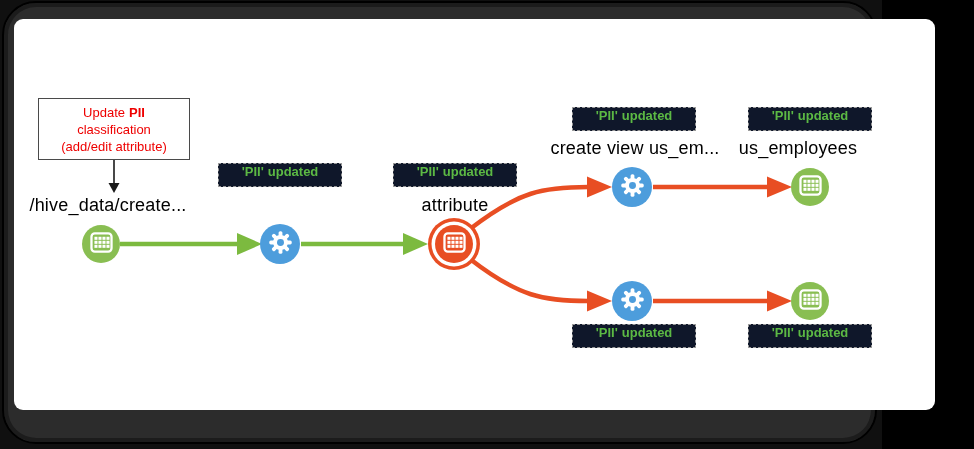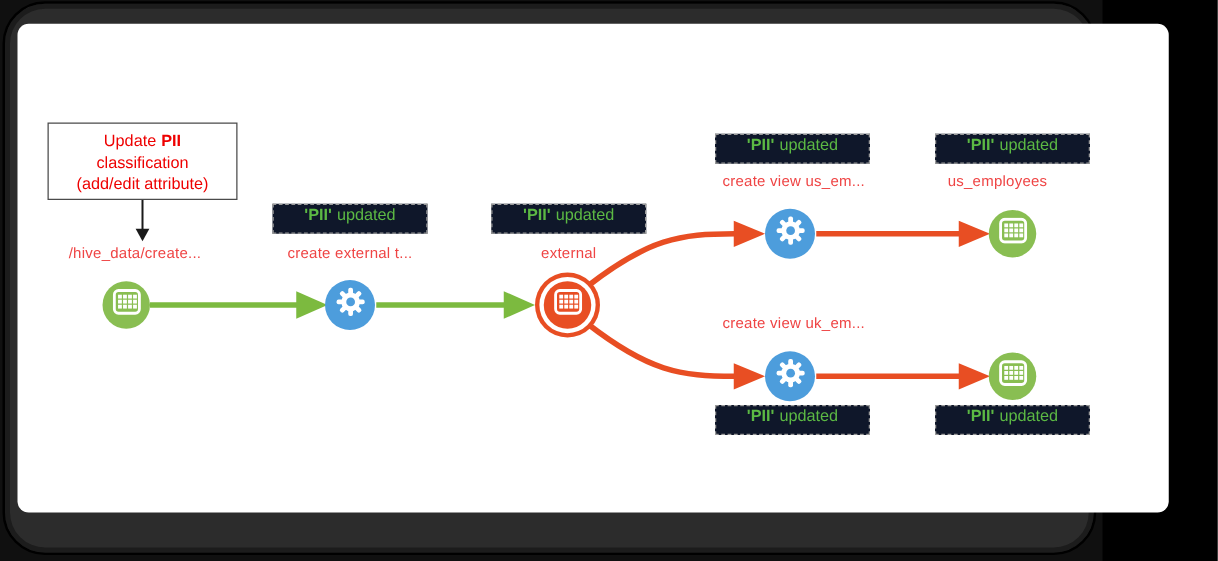--- a/index.html
+++ b/index.html
@@ -16,29 +16,29 @@
   
   .node{position:absolute;border-radius:50%;display:flex;align-items:center;
         justify-content:center;cursor:pointer;}
   .node.dataset{width:38px;height:38px;background:#89BE52;}
   .node.operation{width:40px;height:40px;background:#4D9DDC;}
   .node.selected{background:#E84E23;
         box-shadow:0 0 0 3.5px #fff,0 0 0 7px #E84E23;}
 
   
   .nlabel{position:absolute;transform:translateX(-50%);white-space:nowrap;
-        color:#ef4444;font-size:12px;letter-spacing:.2px;}
+        color:#000000;font-size:18px;letter-spacing:.2px;}
 
   
   .badge{position:absolute;transform:translateX(-50%);width:124px;height:24px;
         box-sizing:border-box;border:1px dashed #9a9a9a;background:#0f172a;
         display:flex;justify-content:center;
         font-size:13px;color:#5cb944;white-space:nowrap;}
   .badge .tag{font-weight:bold;}
-  .badge .sfx{margin-left:4px;}
+  .badge .sfx{margin-left:4px;font-weight:bold;}
 
   
   .callout{position:absolute;left:24px;top:79px;width:152px;height:62px;
         box-sizing:border-box;border:1.5px solid #4a4a4a;background:#fff;
         display:flex;flex-direction:column;align-items:center;justify-content:center;
         color:#ee0000;font-size:13px;line-height:17px;text-align:center;}
   .callout .b{font-weight:bold;margin-left:4px;}
 </style>
 </head>
 <body>
@@ -70,25 +70,23 @@
 
     <div class="callout">
       <div>
         <span>Update</span><span class="b">PII</span>
       </div>
       <div>classification</div>
       <div>(add/edit attribute)</div>
     </div>
 
     <div class="nlabel" style="left:94px;top:176px">/hive_data/create...</div>
-    <div class="nlabel" style="left:266px;top:176px">create external t...</div>
-    <div class="nlabel" style="left:441px;top:176px">external</div>
+    <div class="nlabel" style="left:441px;top:176px">attribute</div>
     <div class="nlabel" style="left:621px;top:119px">create view us_em...</div>
     <div class="nlabel" style="left:784px;top:119px">us_employees</div>
-    <div class="nlabel" style="left:621px;top:232px">create view uk_em...</div>
 
     <div class="badge" style="left:266px;top:144px">
       <span class="tag">'PII'</span>
       <span class="sfx">updated</span>
     </div>
     <div class="badge" style="left:441px;top:144px">
       <span class="tag">'PII'</span>
       <span class="sfx">updated</span>
     </div>
     <div class="badge" style="left:620px;top:88px">

